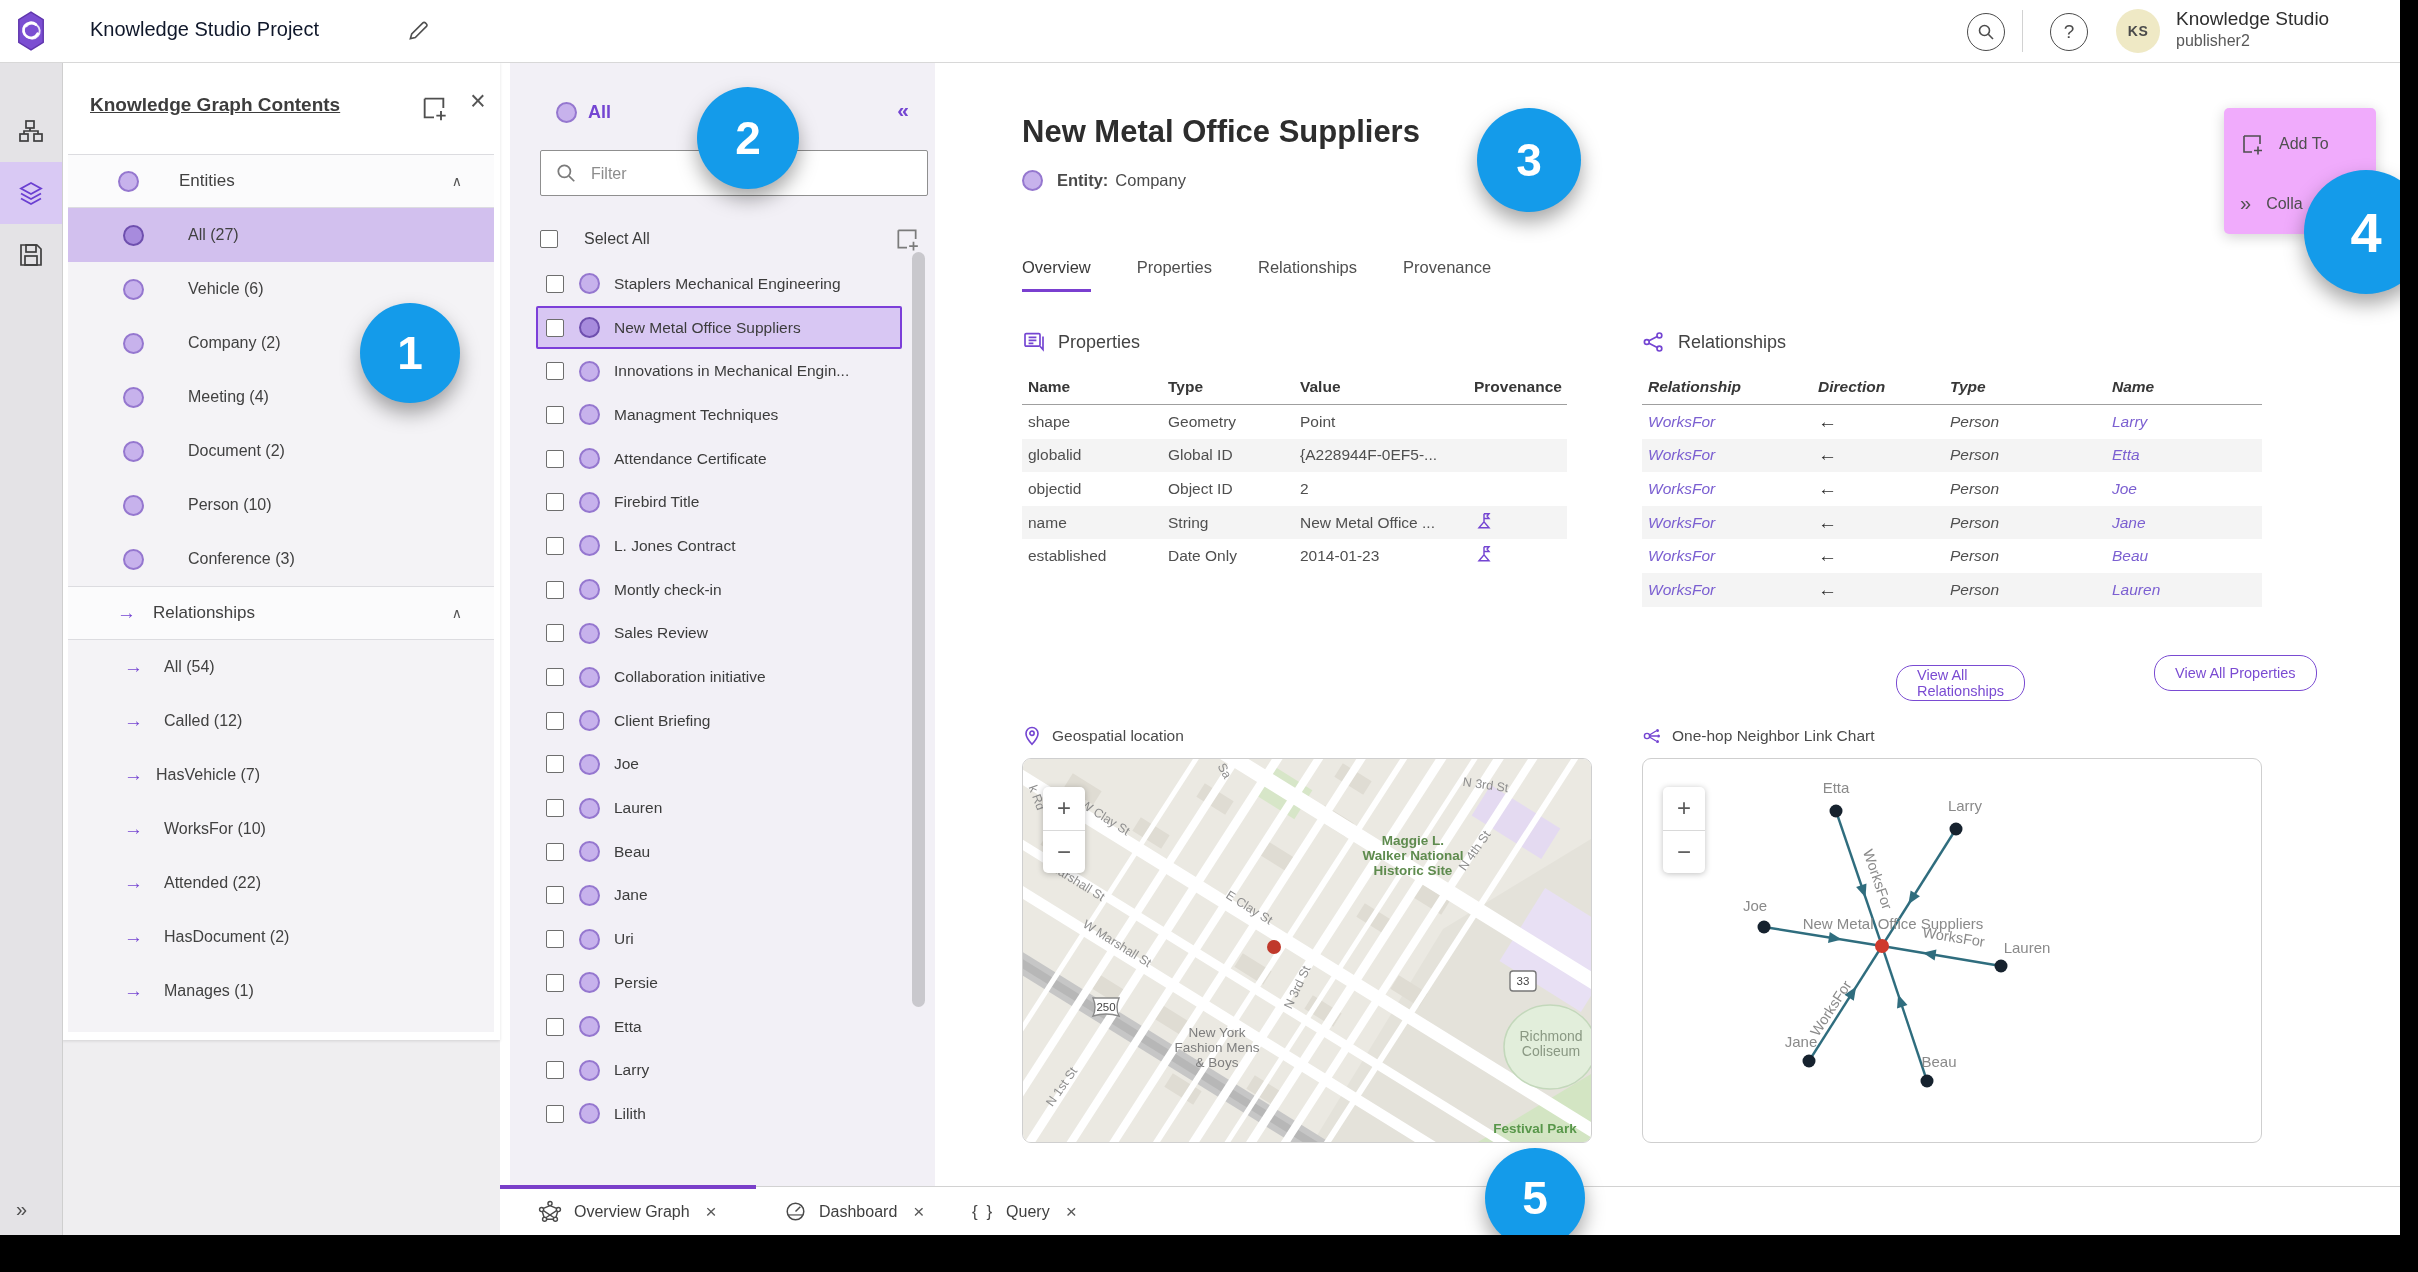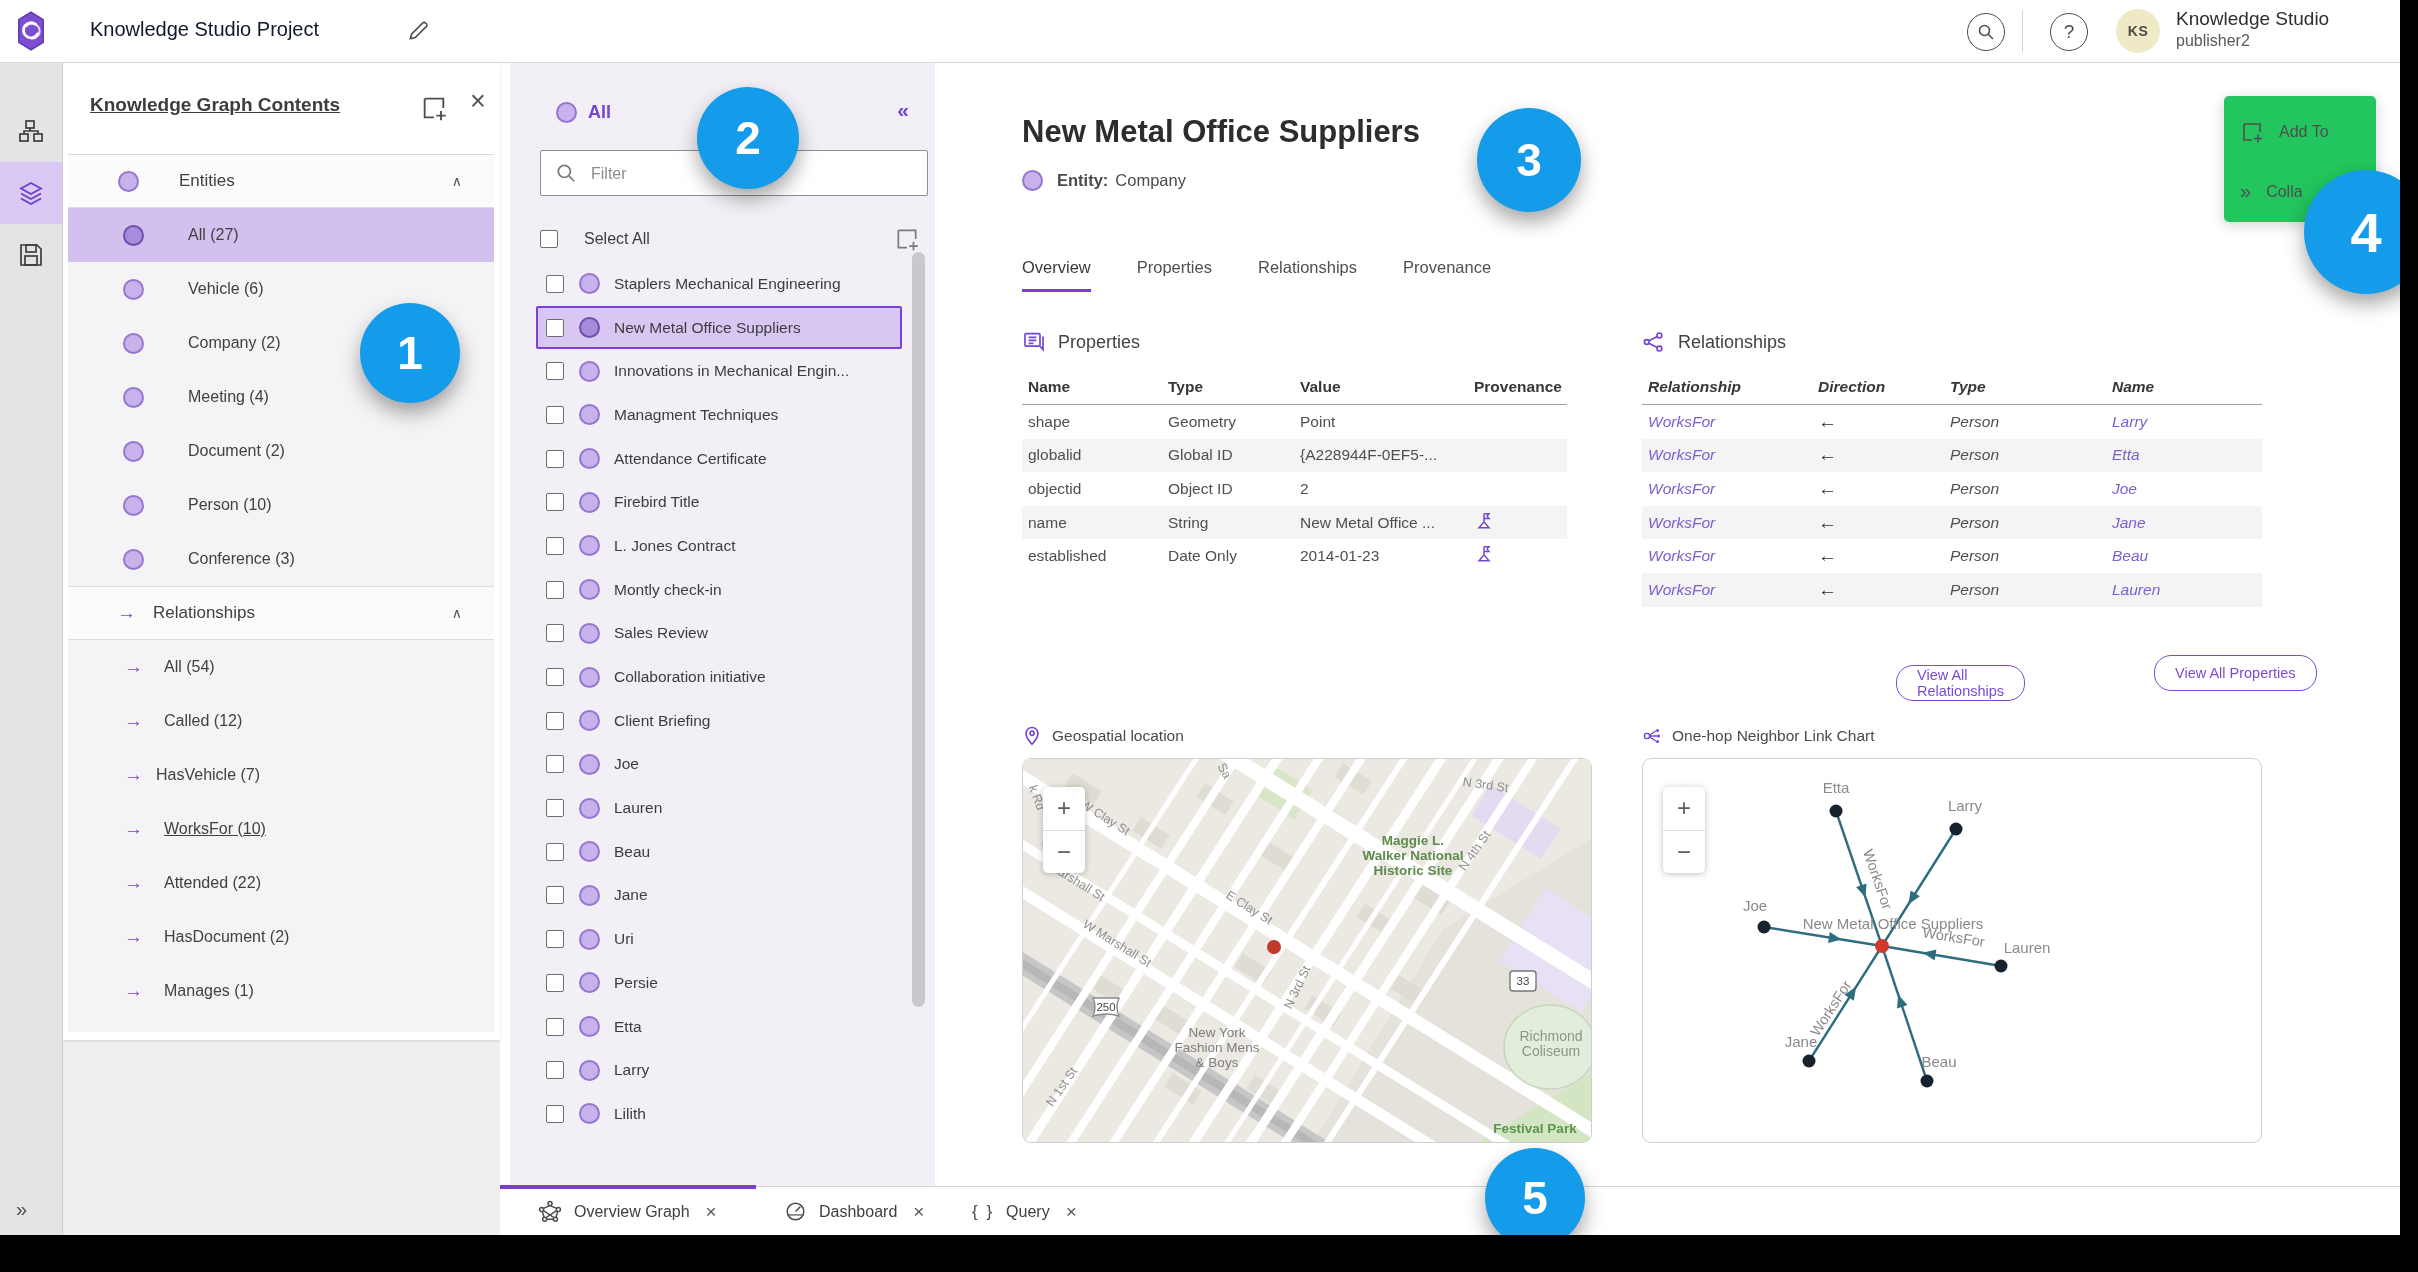--- a/index.html
+++ b/index.html
@@ -103,21 +103,21 @@
 
   .panel-frame{position:absolute;top:696px;height:385px;border:1px solid #cfcfcf;border-radius:9px;overflow:hidden;background:#fff;box-sizing:border-box;}
   .map-frame{left:87px;width:570px;}
   .chart-frame{left:707px;width:620px;}
   .zoomctl{position:absolute;left:20px;top:28px;width:42px;height:86px;background:#fff;border-radius:5px;
            box-shadow:0 1px 6px rgba(0,0,0,.25);z-index:5;display:flex;flex-direction:column;}
   .zoomctl .zbtn{flex:1;display:flex;align-items:center;justify-content:center;font-size:24px;color:#5a5a5a;}
   .zoomctl .zbtn:first-child{border-bottom:1px solid #d9d9d9;}
 
   
-  .actions-card{position:absolute;left:2224px;top:96px;width:152px;height:126px;background:#22c55e;border-radius:5px;
+  .actions-card{position:absolute;left:2224px;top:108px;width:152px;height:126px;background:#f0abfc;border-radius:5px;
                 box-shadow:0 3px 14px rgba(0,0,0,.18);z-index:25;}
   .action-item{position:absolute;left:16px;display:flex;align-items:center;gap:15px;font-size:16px;color:#4f4f4f;}
 
   
   .bottombar{position:absolute;left:500px;top:1186px;width:1900px;height:49px;background:#fff;border-top:1px solid #d2d2d2;z-index:15;}
   .btab{position:absolute;top:0;height:48px;display:flex;align-items:center;gap:12px;font-size:16px;color:#3f3f3f;padding-top:1px;box-sizing:border-box;}
   .btab.active{border-top:4px solid #7a3fc9;margin-top:-2px;}
   .btab .bx{color:#5a5a5a;font-size:19px;margin-left:4px;}
   .btab-kg{left:0;padding-left:38px;width:256px;}
   .btab-db{left:284px;}
@@ -268,21 +268,21 @@
             <span class="row-label" style="margin-left:20px;">Called (12)</span>
           </div>
 
           <div class="tree-row">
             <span class="rel-arrow">→</span>
             <span class="row-label" style="margin-left:12px;">HasVehicle (7)</span>
           </div>
 
           <div class="tree-row">
             <span class="rel-arrow">→</span>
-            <span class="row-label" style="margin-left:20px;text-decoration:underline;">WorksFor (10)</span>
+            <span class="row-label" style="margin-left:20px;">WorksFor (10)</span>
           </div>
 
           <div class="tree-row">
             <span class="rel-arrow">→</span>
             <span class="row-label" style="margin-left:20px;">Attended (22)</span>
           </div>
 
           <div class="tree-row">
             <span class="rel-arrow">→</span>
             <span class="row-label" style="margin-left:20px;">HasDocument (2)</span>

